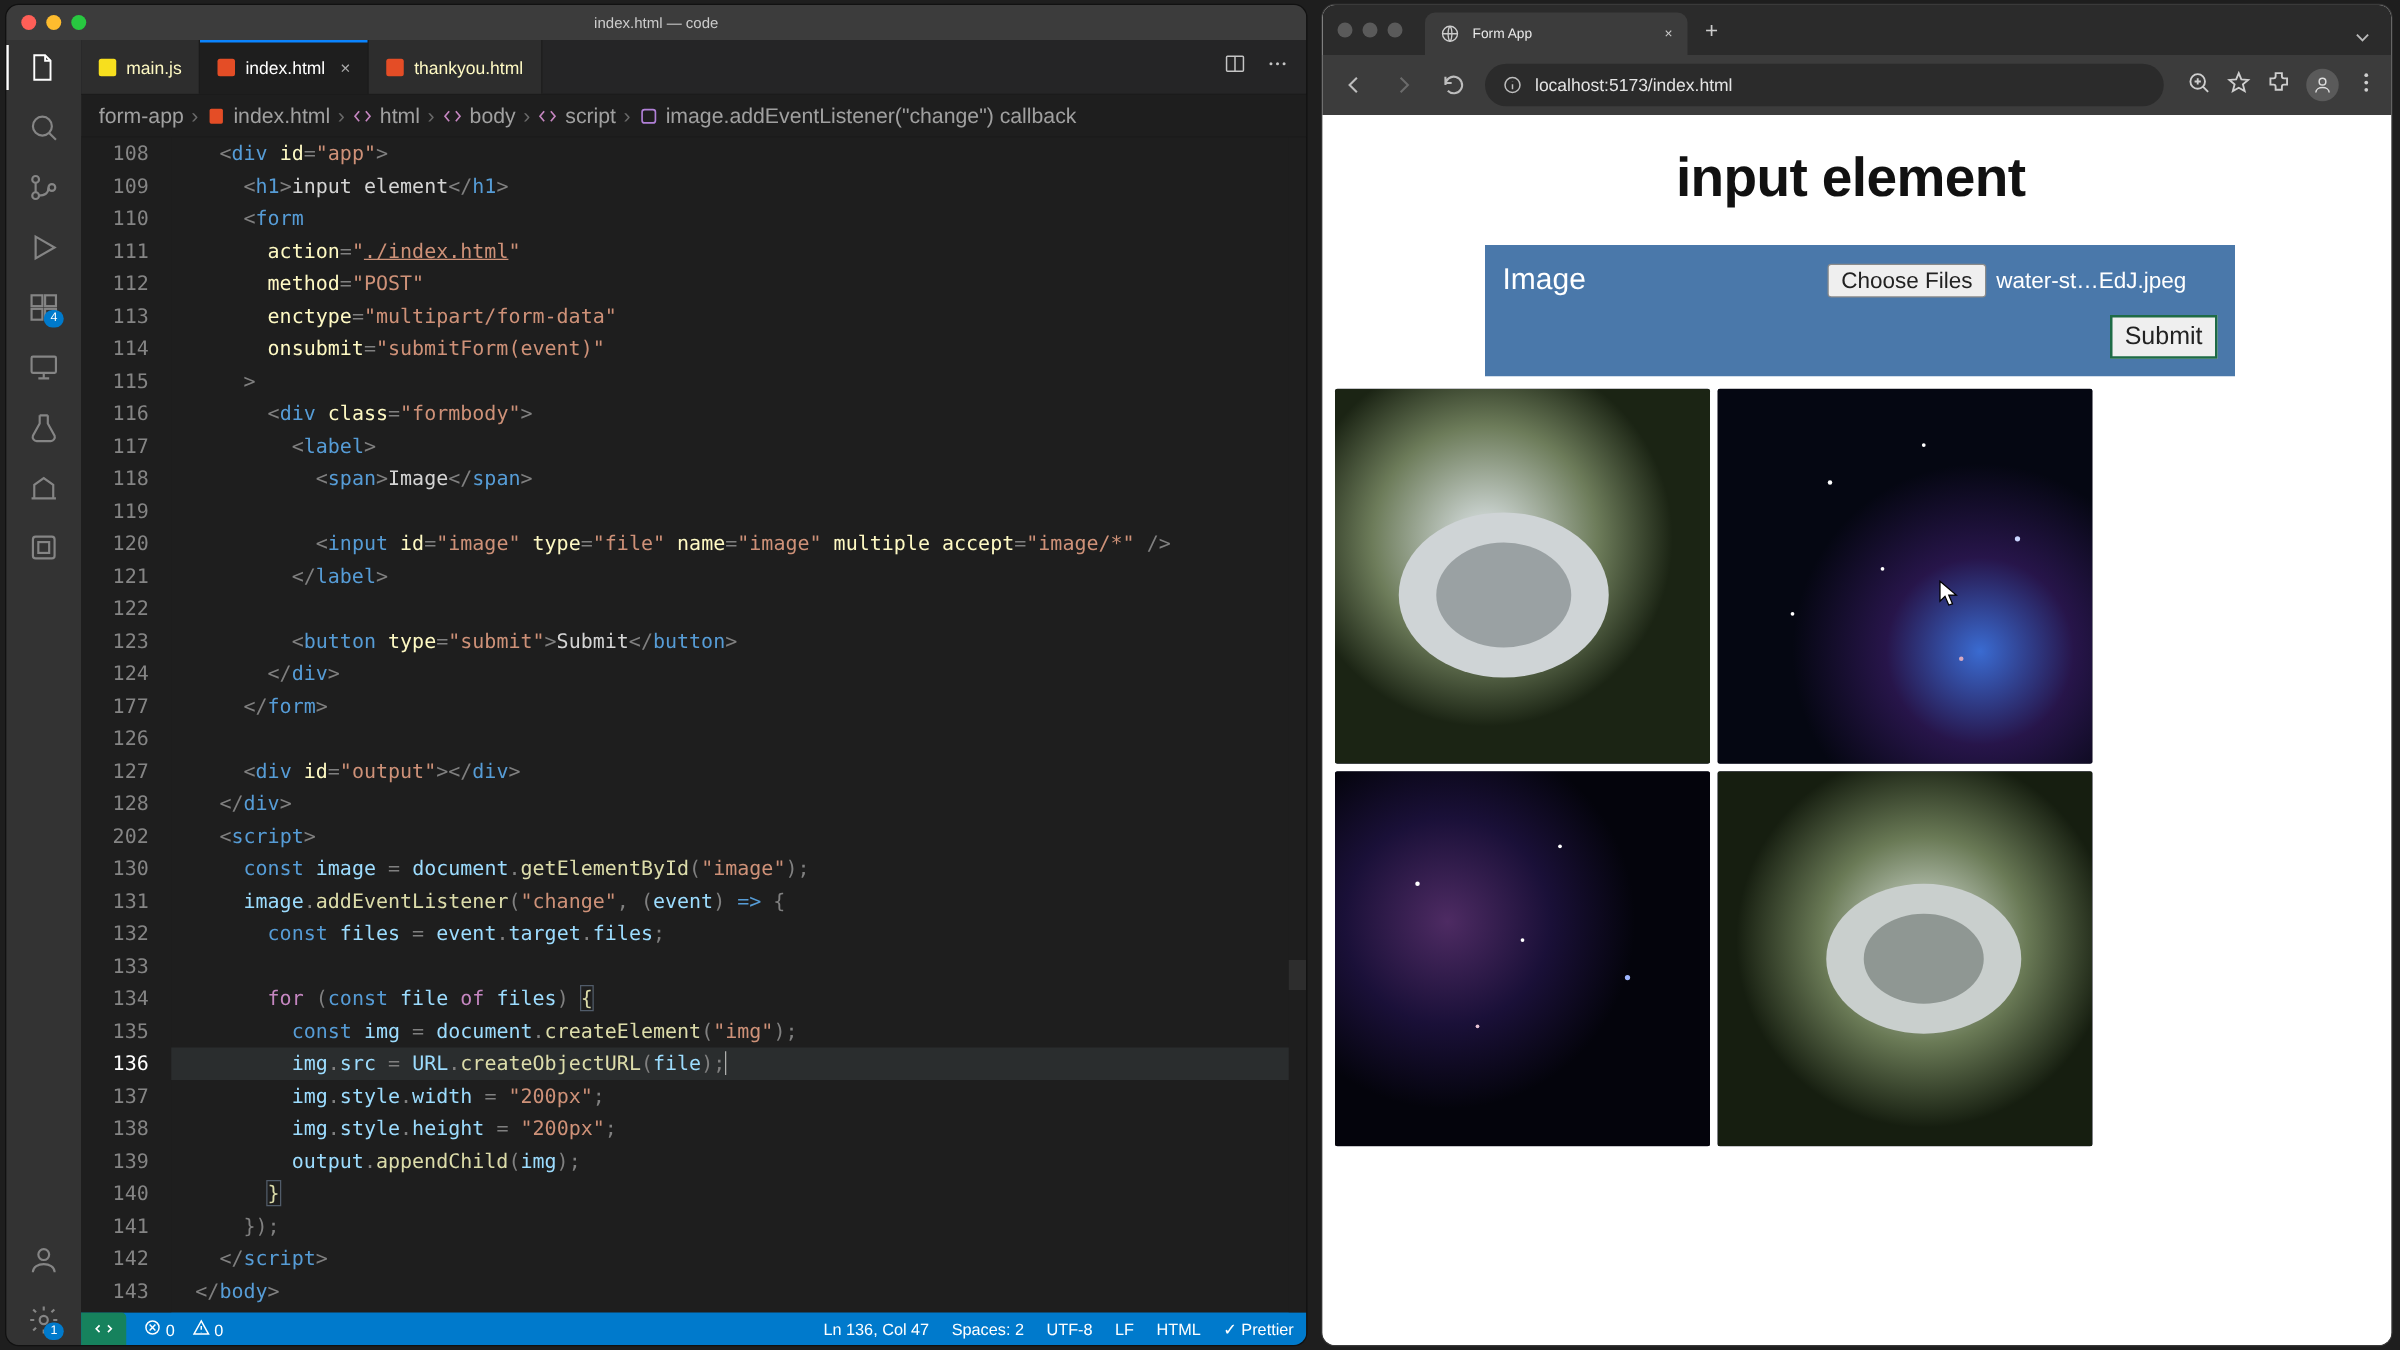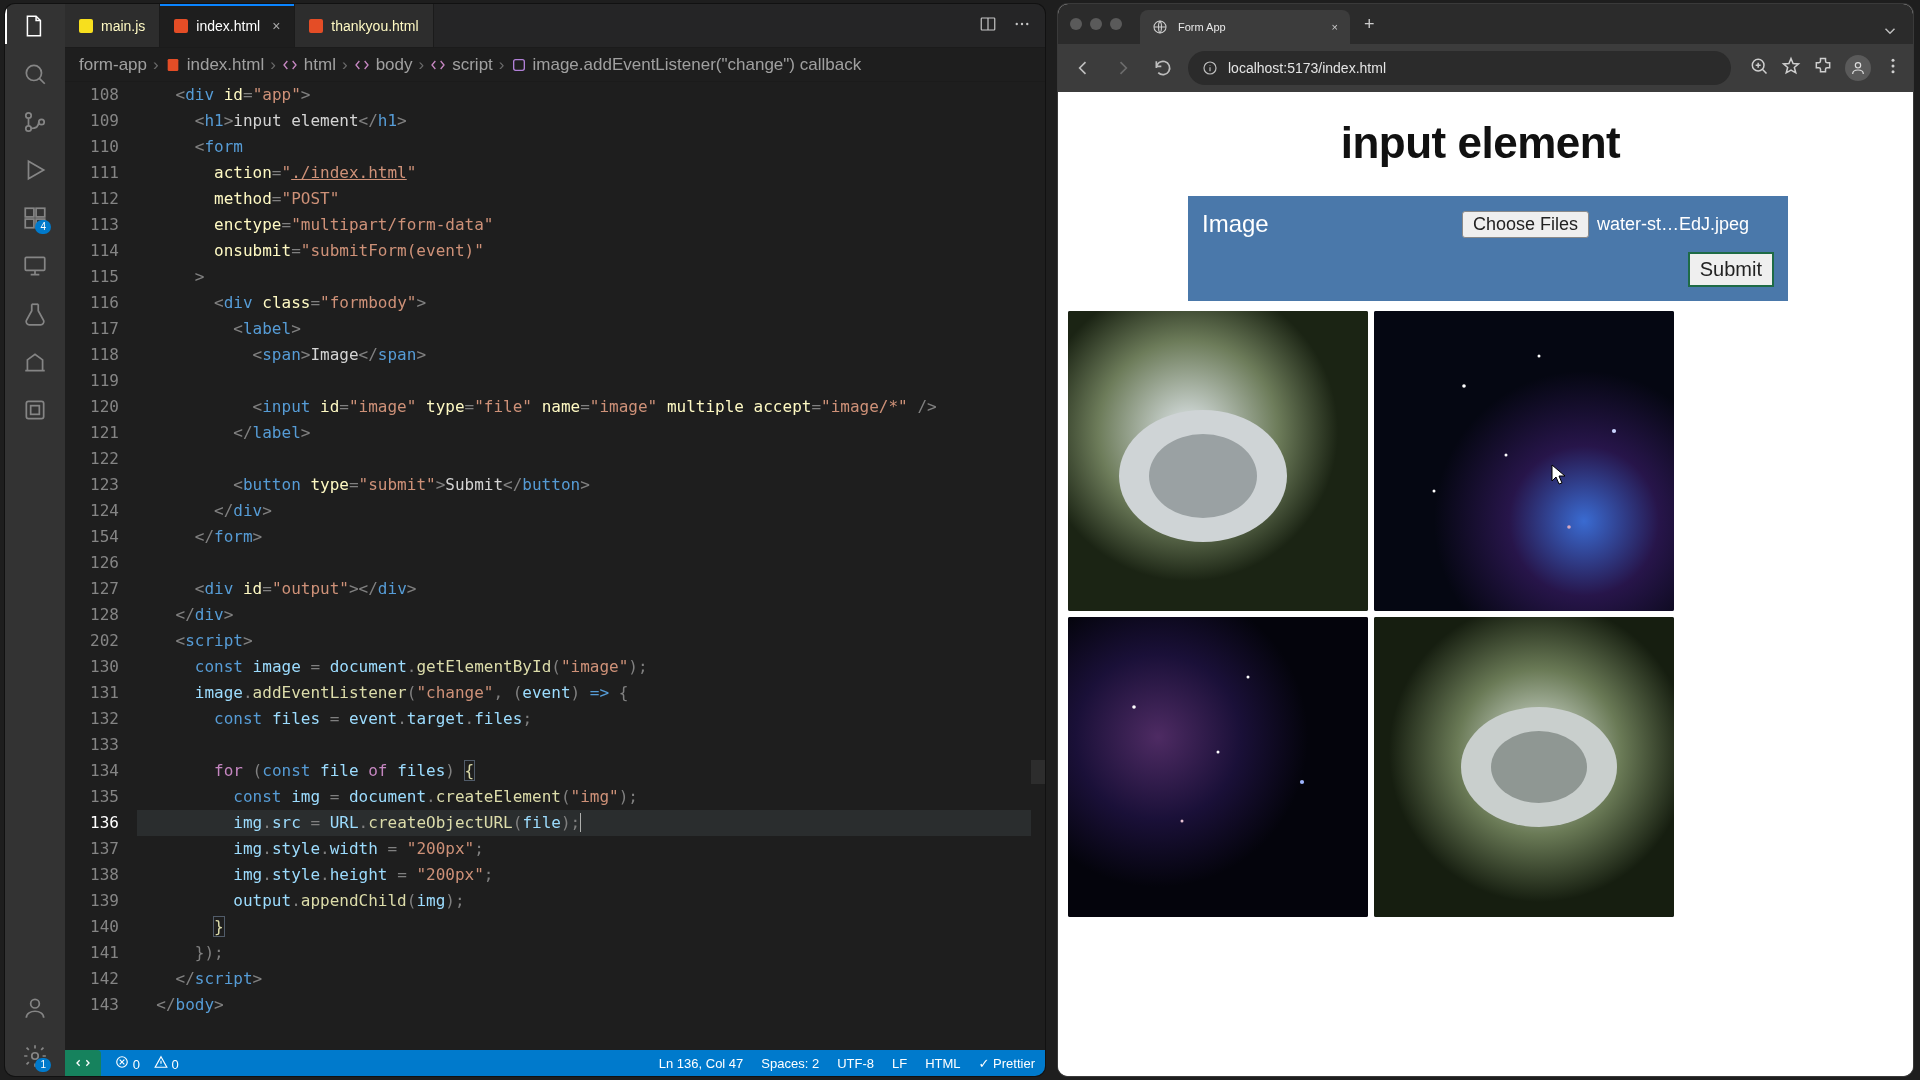--- a/index.html
+++ b/index.html
@@ -158,20 +158,28 @@
   .tab .ft.js { background:#f7df1e; border-radius:2px; }
   .tab .ft.html { background:#e44d26; border-radius:2px; }
 </style>
 </head>
 <body>
 
 <div class="screen">
 
   <div class="vscode">
 
+    <div class="vscode-titlebar">
+      <div class="traffic">
+        <div class="tl r"></div>
+        <div class="tl y"></div>
+        <div class="tl g"></div>
+      </div>
+      <div class="vscode-title">index.html — code</div>
+    </div>
 
     <div class="vscode-body">
 
       <div class="activity">
         <div class="act-top">
           <div class="act-icon active">
             <svg viewBox="0 0 24 24" width="26" height="26" fill="none" stroke="currentColor" stroke-width="1.4">
                 <path d="M5 3h8l4 4v14H5z"></path>
                 <path d="M13 3v4h4"></path>
               </svg>
@@ -331,21 +339,21 @@
               <div class="ln">115</div>
               <div class="ln">116</div>
               <div class="ln">117</div>
               <div class="ln">118</div>
               <div class="ln">119</div>
               <div class="ln">120</div>
               <div class="ln">121</div>
               <div class="ln">122</div>
               <div class="ln">123</div>
               <div class="ln">124</div>
-              <div class="ln">154</div>
+              <div class="ln">177</div>
               <div class="ln">126</div>
               <div class="ln">127</div>
               <div class="ln">128</div>
               <div class="ln">202</div>
               <div class="ln">130</div>
               <div class="ln">131</div>
               <div class="ln">132</div>
               <div class="ln">133</div>
               <div class="ln">134</div>
               <div class="ln">135</div>

